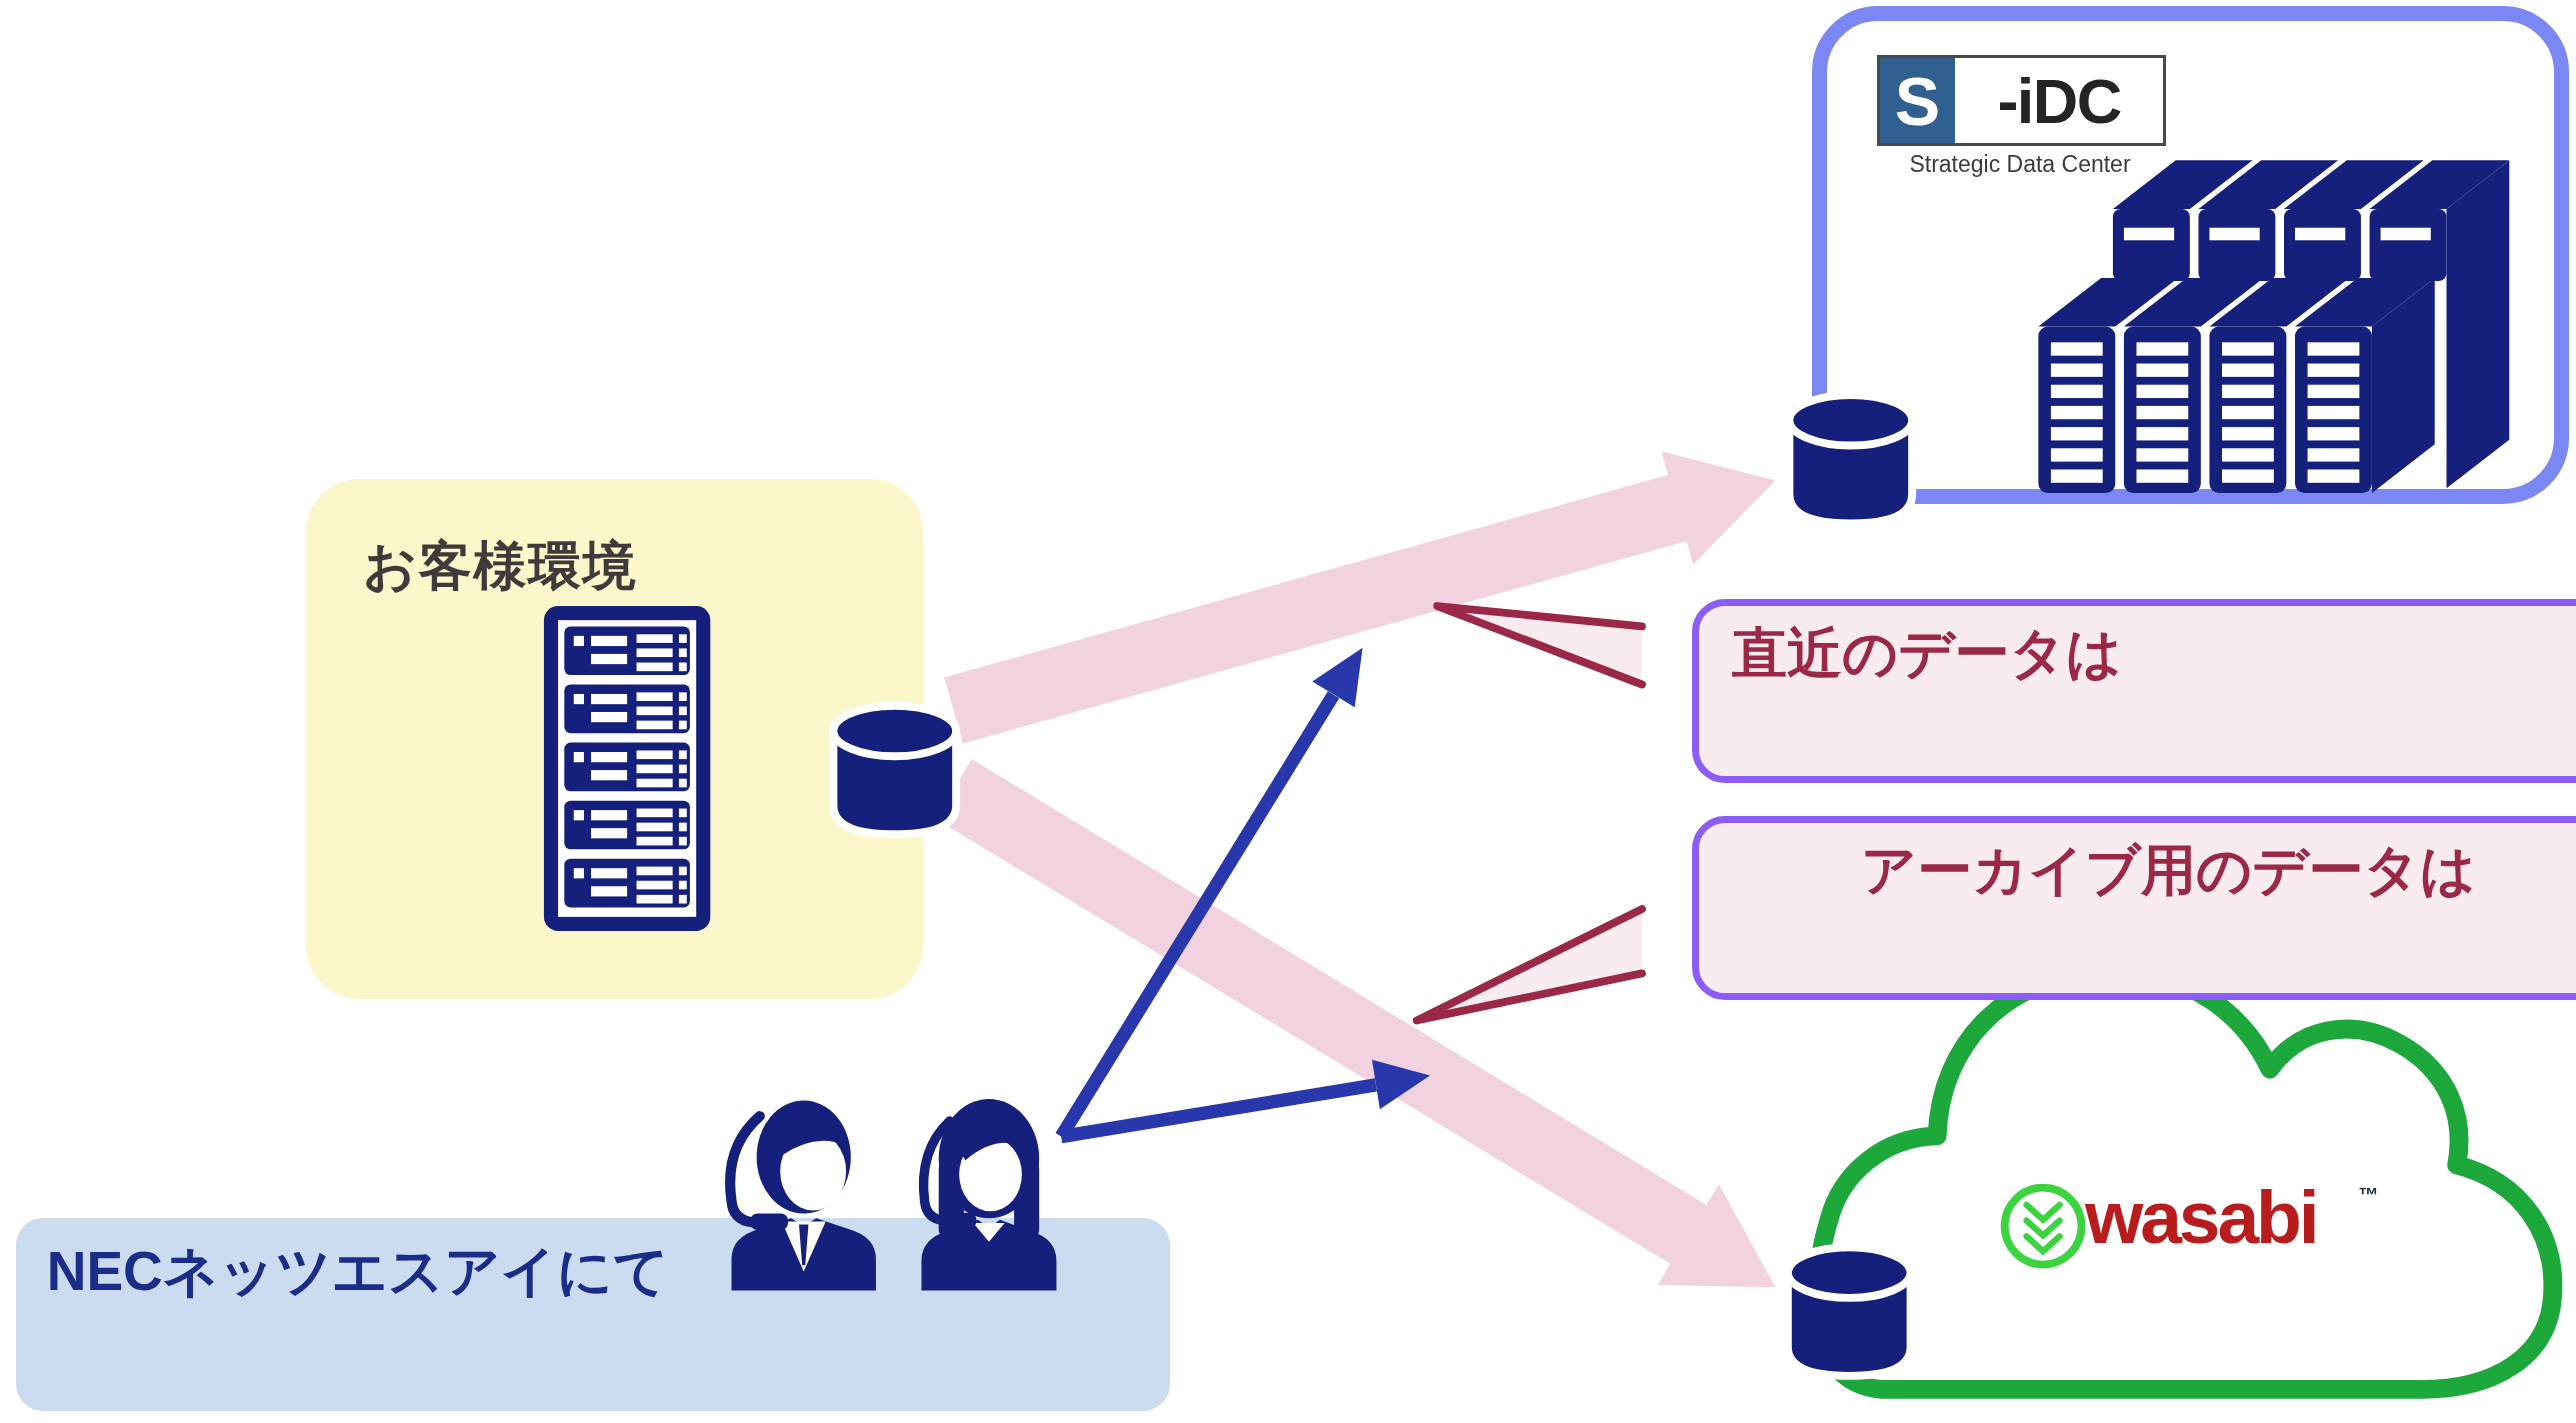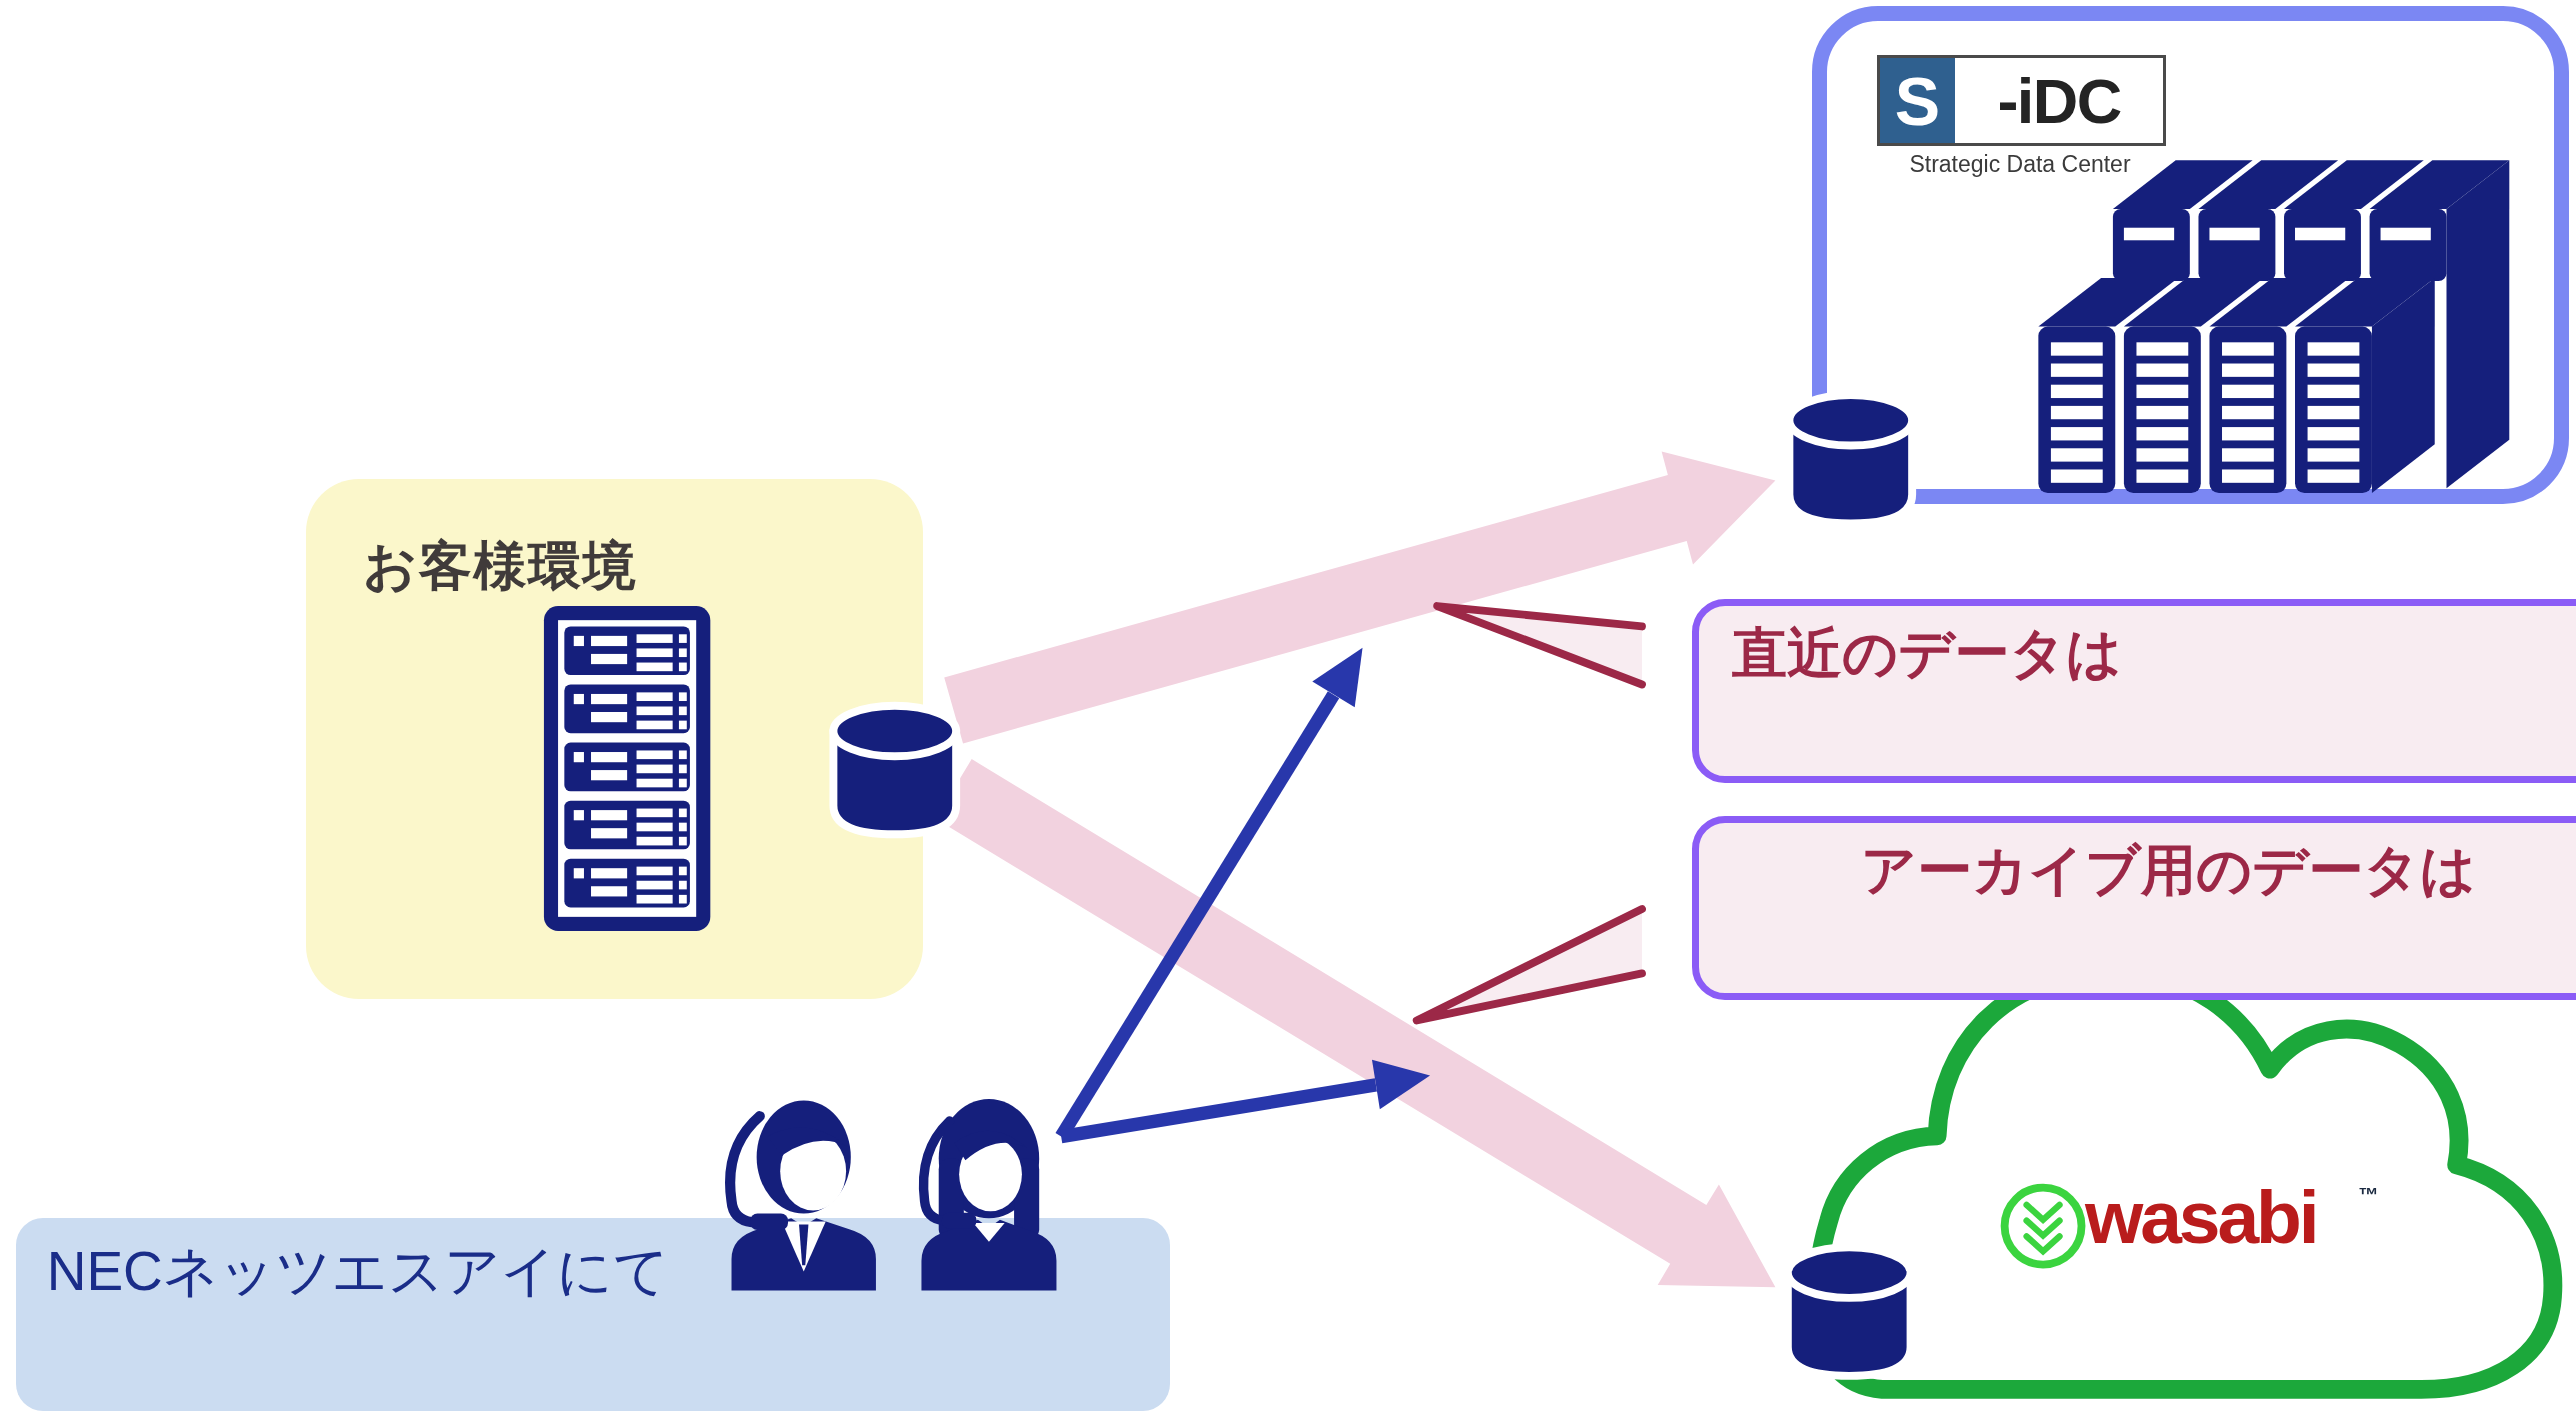--- a/index.html
+++ b/index.html
@@ -18,21 +18,21 @@
   #sidc-logo .s-block{width:75px;background:#2F608F;color:#ffffff;display:flex;align-items:center;justify-content:center;font-size:68px;font-weight:bold;}
   #sidc-logo .idc-block{flex:1;display:flex;align-items:center;justify-content:center;color:#242424;font-size:63px;font-weight:bold;letter-spacing:-1.6px;text-align:right;}
   #sidc-subtitle{left:1871px;top:151px;width:298px;text-align:center;font-size:23px;font-weight:normal;color:#3b3b3b;white-space:nowrap;position:absolute;}
 
   
   .callout{position:absolute;left:1692px;width:920px;height:184px;background:#F8ECF1;border:7px solid #8b5cf6;border-radius:33px;box-sizing:border-box;color:#9C2847;font-size:55px;font-weight:bold;line-height:1.45;padding:7.8px 0 0 33px;white-space:nowrap;}
   #callout-1{top:599px;}
   #callout-2{top:816px;text-align:center;}
 
   
-  #nec-box{left:15.7px;top:1218px;width:1154px;height:193px;border-radius:27px;background:#CBDCF1;color:#1A2D89;font-size:55px;font-weight:normal;line-height:1.45;padding:14px 0 0 31px;box-sizing:border-box;white-space:nowrap;}
+  #nec-box{left:15.7px;top:1218px;width:1154px;height:193px;border-radius:27px;background:#CBDCF1;color:#1A2D89;font-size:55px;font-weight:bold;line-height:1.45;padding:14px 0 0 31px;box-sizing:border-box;white-space:nowrap;}
 
   
   #wasabi-text{left:2085px;top:1174px;font-size:75px;font-weight:bold;color:#b91c1c;letter-spacing:-3.1px;white-space:nowrap;position:absolute;}
   #wasabi-tm{left:2358px;top:1184px;font-size:20.4px;font-weight:bold;color:#1B2A41;position:absolute;}
 </style>
 </head>
 <body>
 
 <div id="canvas">
 

